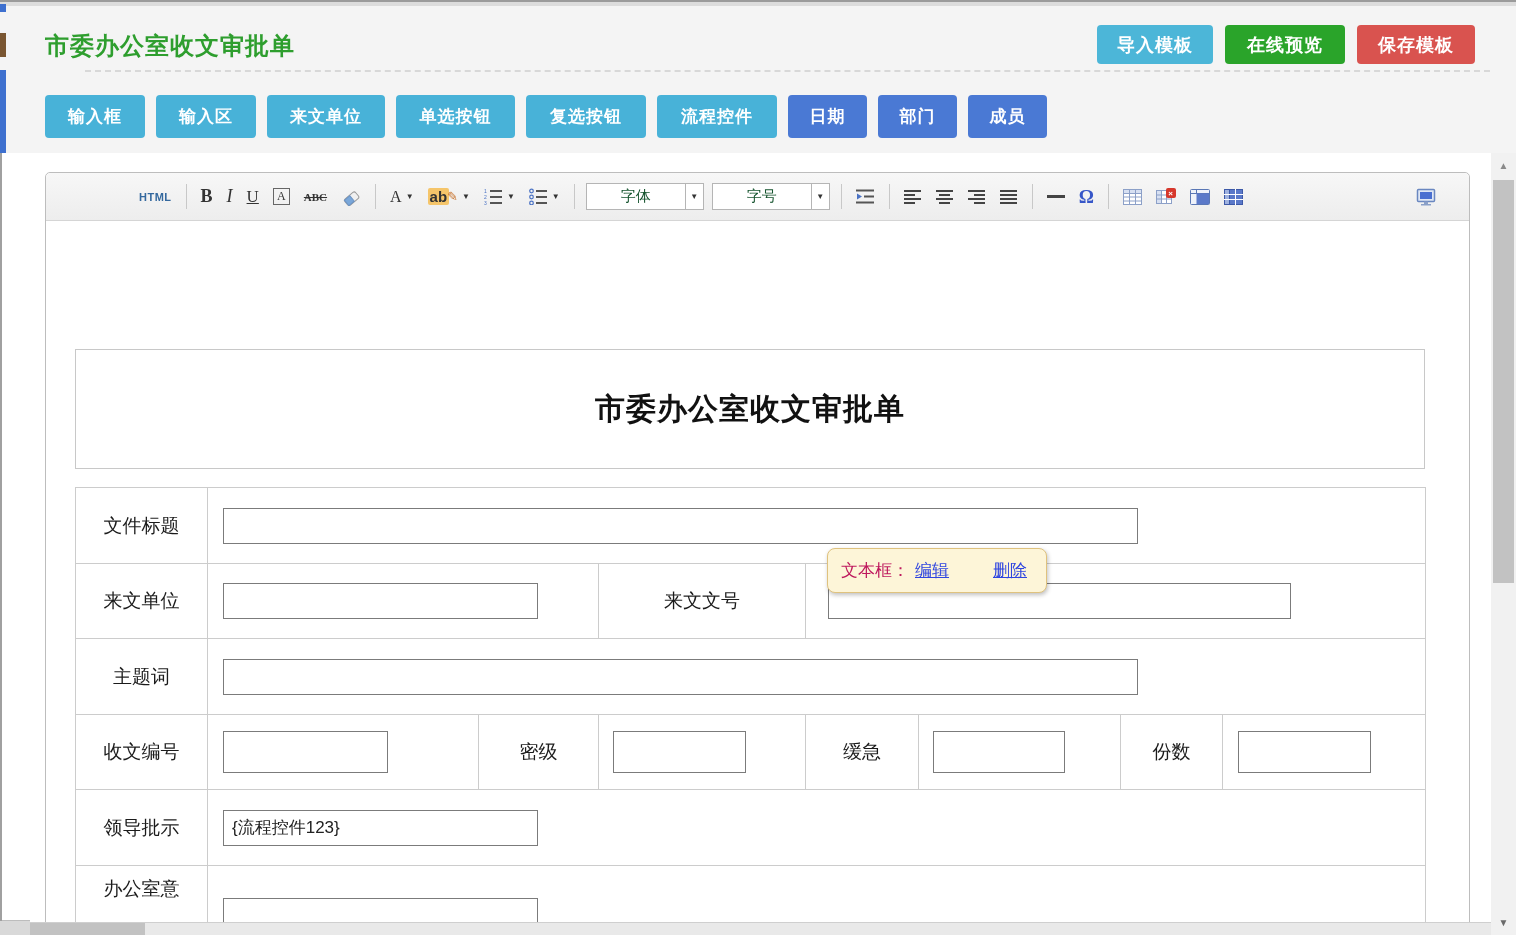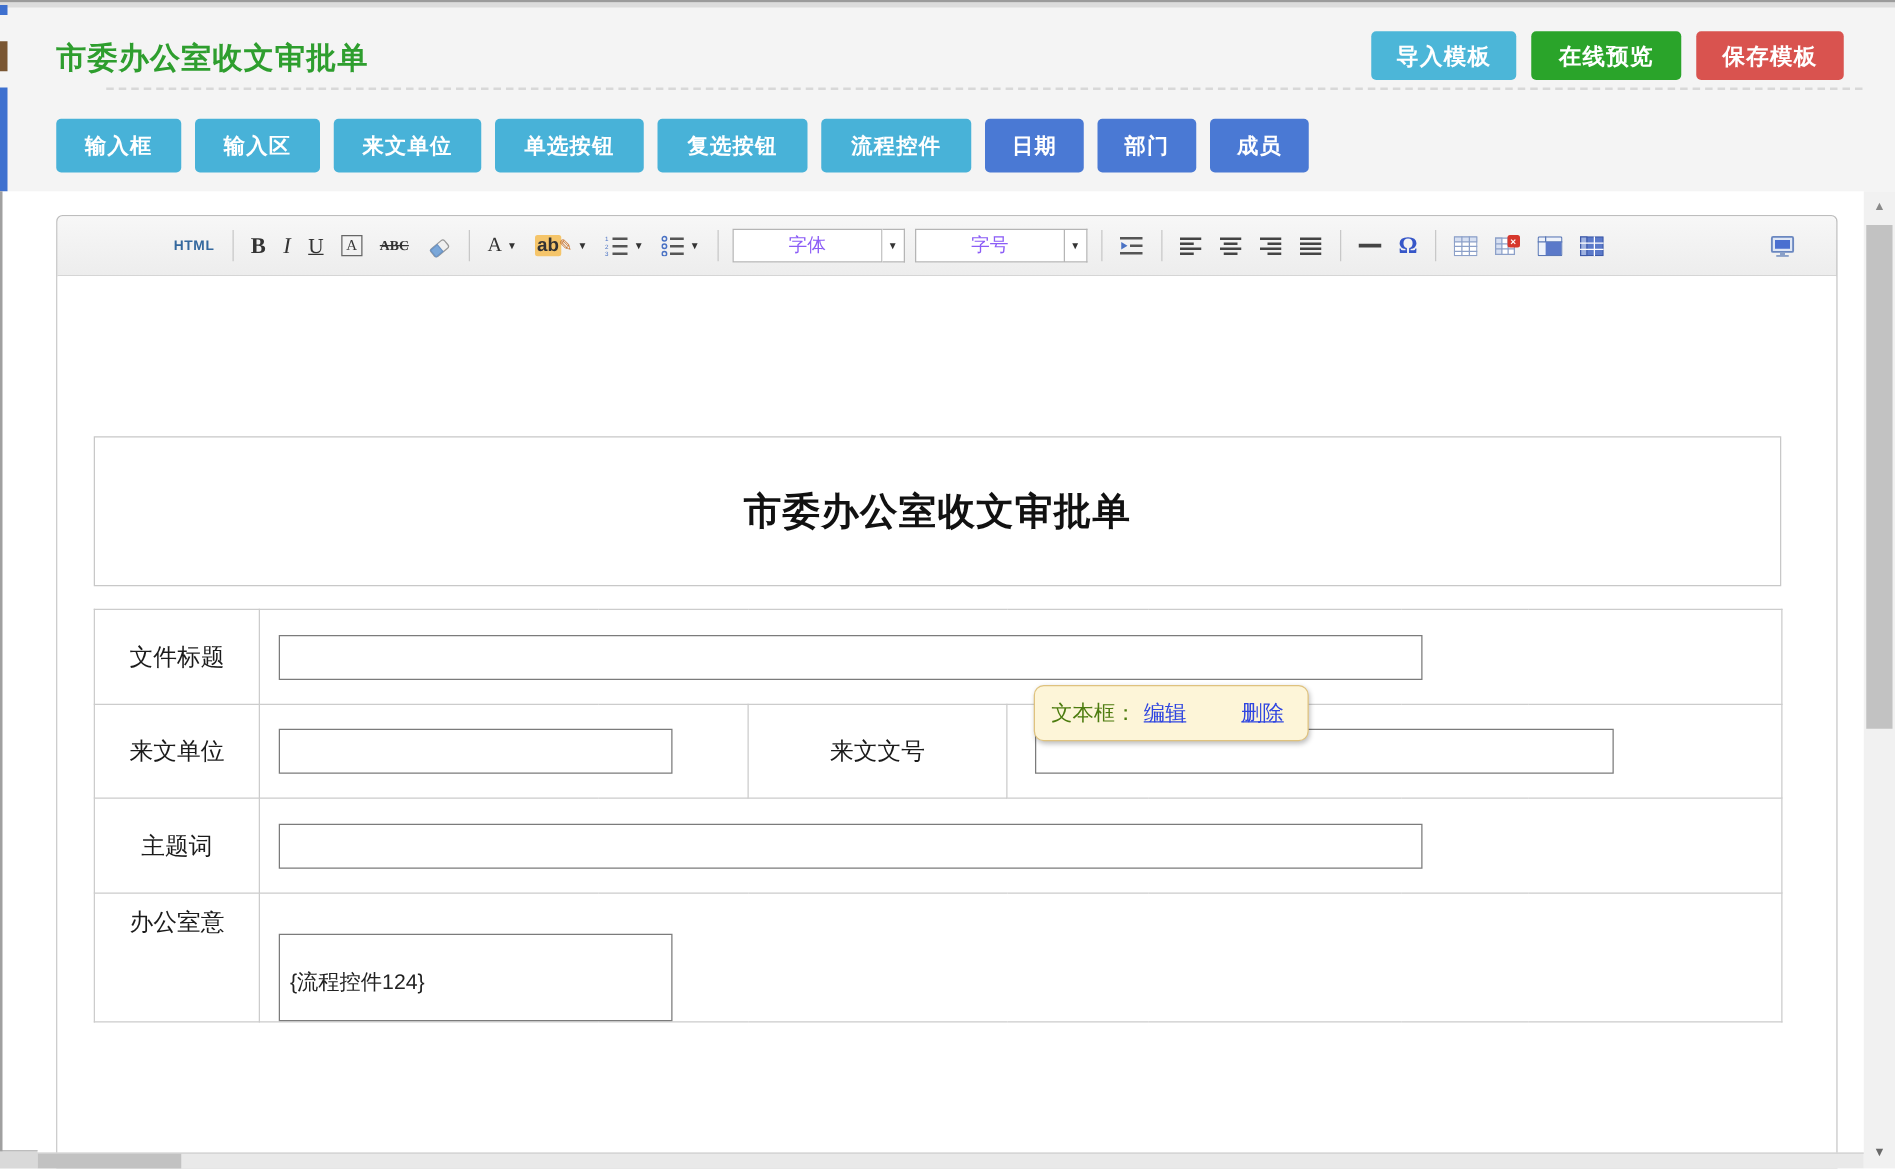--- a/index.html
+++ b/index.html
@@ -43,21 +43,21 @@
   .tb-b { font-family:"Liberation Serif", serif; font-weight:bold; font-size:18px; }
   .tb-i { font-family:"Liberation Serif", serif; font-style:italic; font-size:18px; }
   .tb-u { font-family:"Liberation Serif", serif; font-size:17px; text-decoration:underline; }
   .tb-boxa { font-family:"Liberation Serif", serif; font-size:12px; border:1px solid #666; width:17px; height:17px; display:flex; align-items:center; justify-content:center; }
   .tb-abc { font-family:"Liberation Serif", serif; font-weight:bold; font-size:11px; text-decoration:line-through; }
   .tb-colA { font-family:"Liberation Serif", serif; font-size:16px; }
   .caret { font-size:8px; color:#333; margin-left:4px; }
   .hl-ab { font-size:15px; font-weight:bold; background:#f5c56a; border-radius:2px; padding:0 2px; color:#333; }
   .hl-pen { color:#c8742e; font-size:13px; margin-left:-2px; transform:rotate(0deg); }
   .tb-select { display:flex; align-items:center; margin:0 4px; cursor:pointer; }
-  .sel-box { width:120px; height:27px; background:#fff; border:1px solid #b5b5b5; color:#8b5cf6; font-size:15px; display:flex; align-items:center; justify-content:center; }
+  .sel-box { width:100px; height:27px; background:#fff; border:1px solid #b5b5b5; color:#14532d; font-size:15px; display:flex; align-items:center; justify-content:center; }
   .sel-btn { width:18px; height:27px; background:#fff; border:1px solid #b5b5b5; border-left:none; display:flex; align-items:center; justify-content:center; font-size:8px; color:#333; }
   .tb-hr { width:18px; height:3px; background:#444; }
   .tb-omega { font-family:"Liberation Serif", serif; font-size:19px; color:#3656c8; font-weight:bold; }
   .tb-spacer { flex:1; }
   .tb-monitor { margin-right:26px; }
 
   
   .ed-content { position:relative; width:1423px; height:713px; background:#fff; }
   .doc-title-box { position:absolute; left:29px; top:128px; width:1350px; height:120px; border:1px solid #c8c8c8; display:flex; align-items:center; justify-content:center; }
   .doc-title { font-size:30px; font-weight:bold; color:#111; letter-spacing:1px; }
@@ -68,21 +68,21 @@
   td.lbl-top { text-align:center; vertical-align:top; padding-top:10px; }
   .inp { border:1px solid #7b7b7b; background:#fff; height:36px; font-size:17px; color:#222; padding:0 8px; outline:none; font-family:"Liberation Sans", sans-serif; }
   .h42 { height:42px; }
   .ml15 { margin-left:15px; } .ml14 { margin-left:14px; } .ml22 { margin-left:22px; }
   .w315 { width:315px; } .w463 { width:463px; } .w915 { width:915px; }
   .w165 { width:165px; } .w133 { width:133px; } .w132 { width:132px; }
   .flow2 { margin-top:32px; height:70px; padding-top:6px; vertical-align:top; }
 
   
   .tooltip { position:absolute; left:827px; top:548px; width:220px; height:45px; background:#fdf5d8; border:1px solid #dfc27e; border-radius:8px; box-shadow:1px 2px 4px rgba(0,0,0,.25); display:flex; align-items:center; padding:0 13px; z-index:40; font-size:17px; }
-  .tt-label { color:#4d7c0f; }
+  .tt-label { color:#be185d; }
   .tt-link { color:#2f45e0; text-decoration:underline; cursor:pointer; }
   .tt-link.del { margin-left:44px; }
   .tt-link.edit { margin-left:6px; }
 
   
   .vscroll { position:absolute; left:1491px; top:153px; width:25px; height:782px; background:#f1f1f1; z-index:45; }
   .vs-up { position:absolute; top:0; left:0; width:25px; height:24px; display:flex; align-items:center; justify-content:center; color:#8a8a8a; font-size:10px; cursor:pointer; }
   .vs-thumb { position:absolute; top:27px; left:2px; width:21px; height:403px; background:#c2c2c2; cursor:pointer; }
   .vs-down { position:absolute; bottom:2px; left:0; width:25px; height:22px; display:flex; align-items:center; justify-content:center; color:#6a6a6a; font-size:10px; cursor:pointer; }
   .hscroll { position:absolute; left:0; top:922px; width:1491px; height:13px; background:#e9e9e9; border-top:1px solid #cfcfcf; z-index:45; }
@@ -307,20 +307,34 @@
         <tr style="height:75px">
           <td class="lbl">来文单位</td>
           <td colspan="2"><input class="inp w315 ml15" style=""></td>
           <td class="lbl">来文文号</td>
           <td colspan="4"><input class="inp w463 ml22" style=""></td>
         </tr>
         <tr style="height:76px">
           <td class="lbl">主题词</td>
           <td colspan="7"><input class="inp w915 ml15" style=""></td>
         </tr>
+        <tr style="height:75px">
+          <td class="lbl">收文编号</td>
+          <td><input class="inp h42 w165 ml15" style=""></td>
+          <td class="lbl">密级</td>
+          <td><input class="inp h42 w133 ml14" style=""></td>
+          <td class="lbl">缓急</td>
+          <td><input class="inp h42 w132 ml14" style=""></td>
+          <td class="lbl">份数</td>
+          <td><input class="inp h42 w133 ml15" style=""></td>
+        </tr>
+        <tr style="height:76px">
+          <td class="lbl">领导批示</td>
+          <td colspan="7"><input class="inp w315 ml15" value="{流程控件123}" style=""></td>
+        </tr>
         <tr style="height:95px">
           <td class="lbl-top">办公室意</td>
           <td colspan="7"><input class="inp w315 ml15 flow2" value="{流程控件124}" style=""></td>
         </tr>
       </tbody>
         </table>
     </div>
   </div>
 
   <div class="tooltip">

